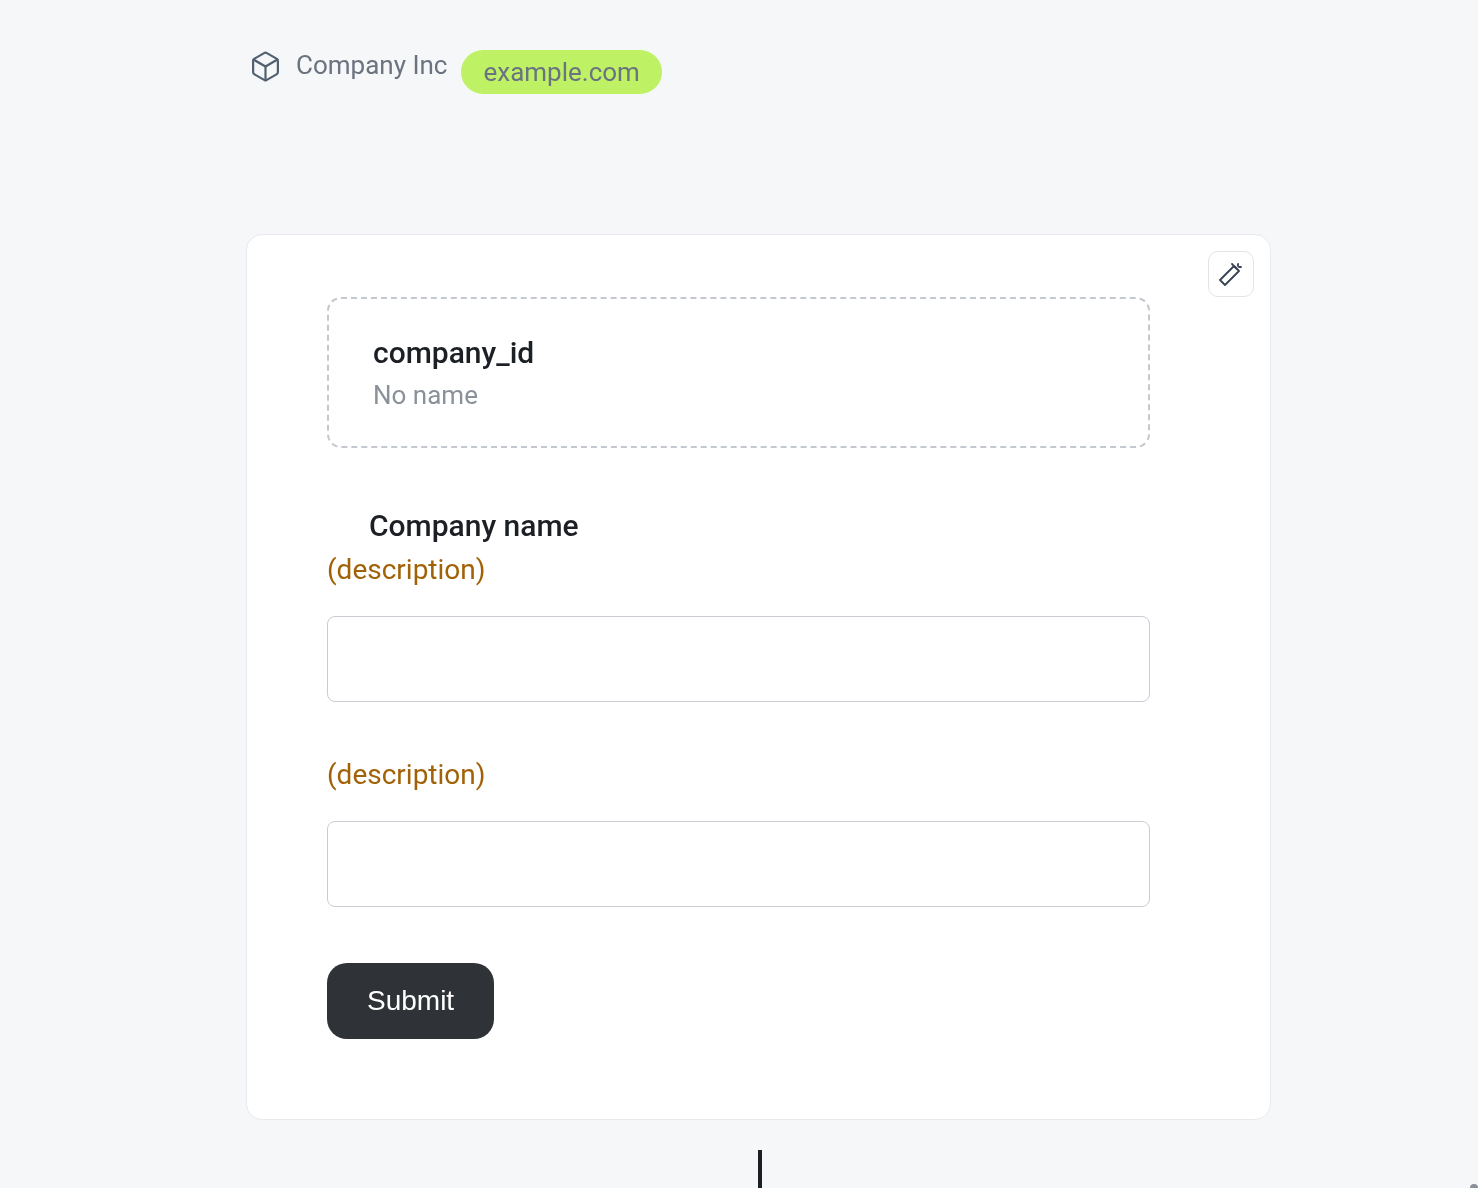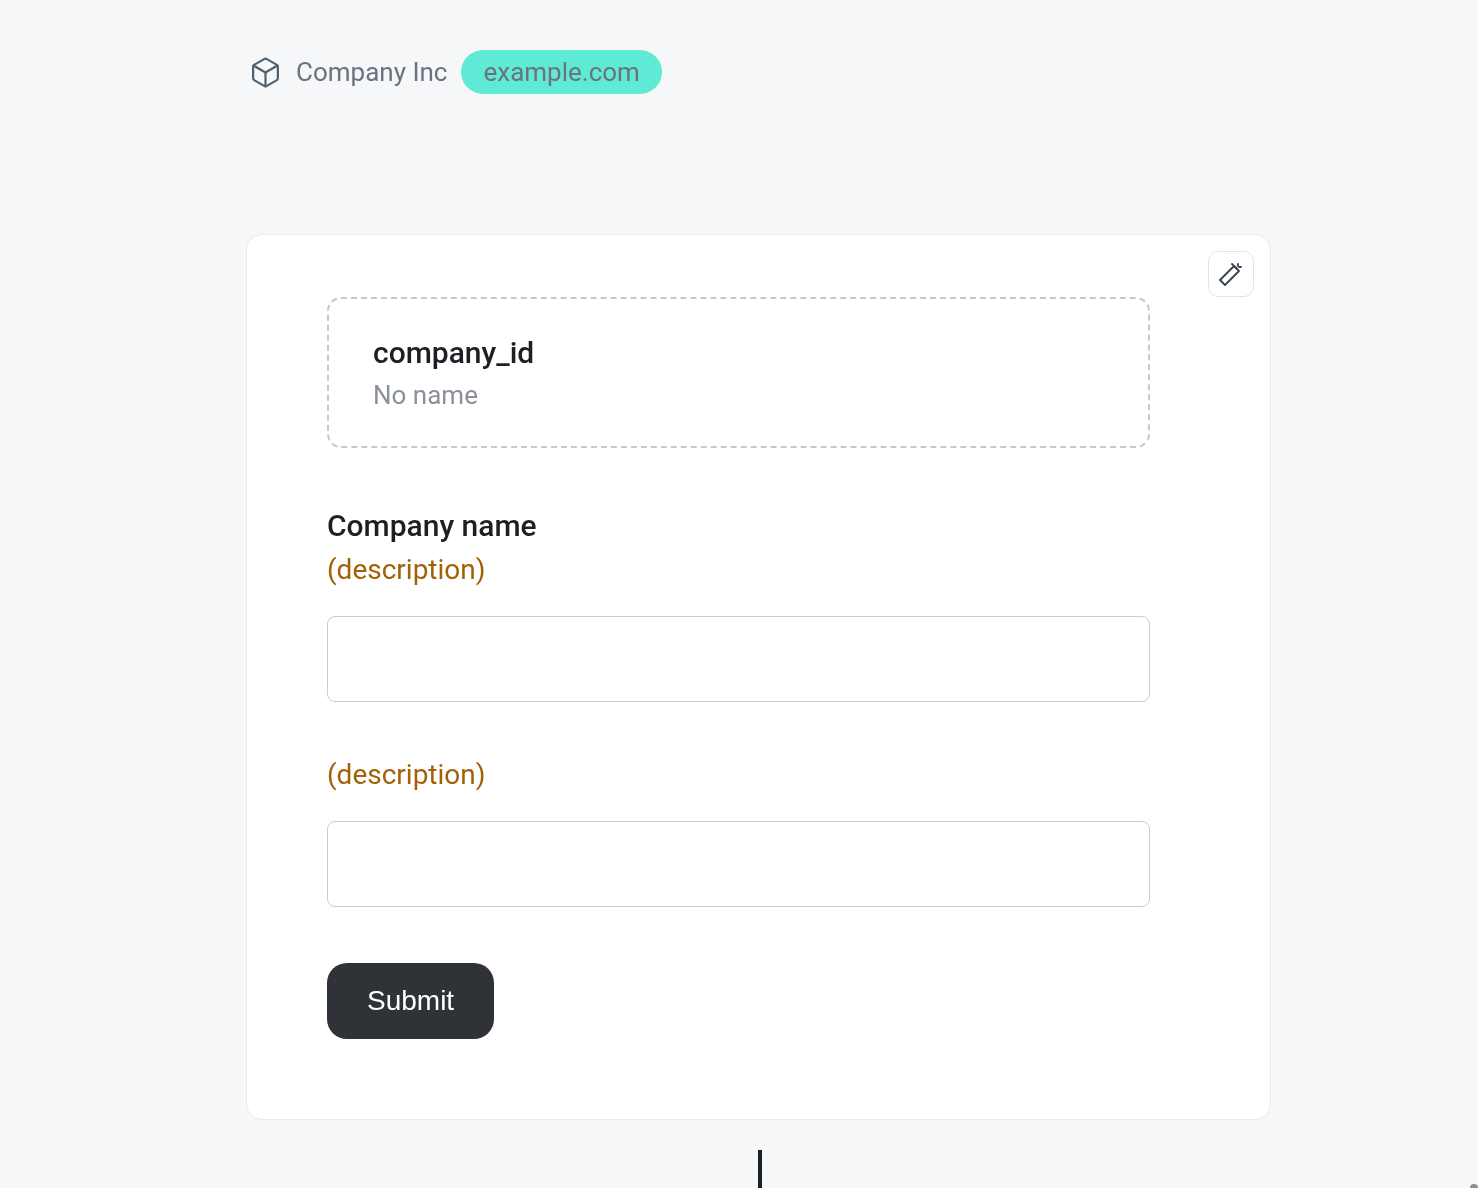--- a/index.html
+++ b/index.html
@@ -9,42 +9,42 @@
     }
     body {
       font-family: -apple-system, BlinkMacSystemFont, "Segoe UI", Roboto, Helvetica, Arial, sans-serif;
       background: #f6f7f8;
       width: 1478px;
       height: 1188px;
       position: relative;
     }
     .header {
       display: flex;
-      align-items: center;
+      align-items: flex-start;
       gap: 14px;
       padding: 50px 0 0 249px;
     }
     .company-icon {
       display: flex;
       align-items: center;
       justify-content: center;
     }
     .company-icon svg {
       width: 33px;
       height: 33px;
       stroke: #506070;
       fill: none;
     }
     .company-name {
       font-size: 26px;
       color: #6b7280;
       font-weight: 400;
     }
     .domain-chip {
-      background: #5eead4;
+      background: #bef264;
       color: #6b7280;
       font-size: 26px;
       padding: 7px 22px;
       border-radius: 999px;
     }
     .card {
       position: absolute;
       left: 246px;
       top: 140px;
       width: 1025px;
@@ -90,20 +90,21 @@
       color: #8b919a;
     }
     .field {
       margin-bottom: 56px;
     }
     .field-label {
       font-size: 30px;
       font-weight: 500;
       color: #1c2024;
       margin-bottom: 10px;
+      margin-left: 42px;
     }
     .field-desc {
       font-size: 28px;
       color: #a16207;
       margin-bottom: 30px;
     }
     .text-input {
       display: block;
       width: 100%;
       height: 86px;

